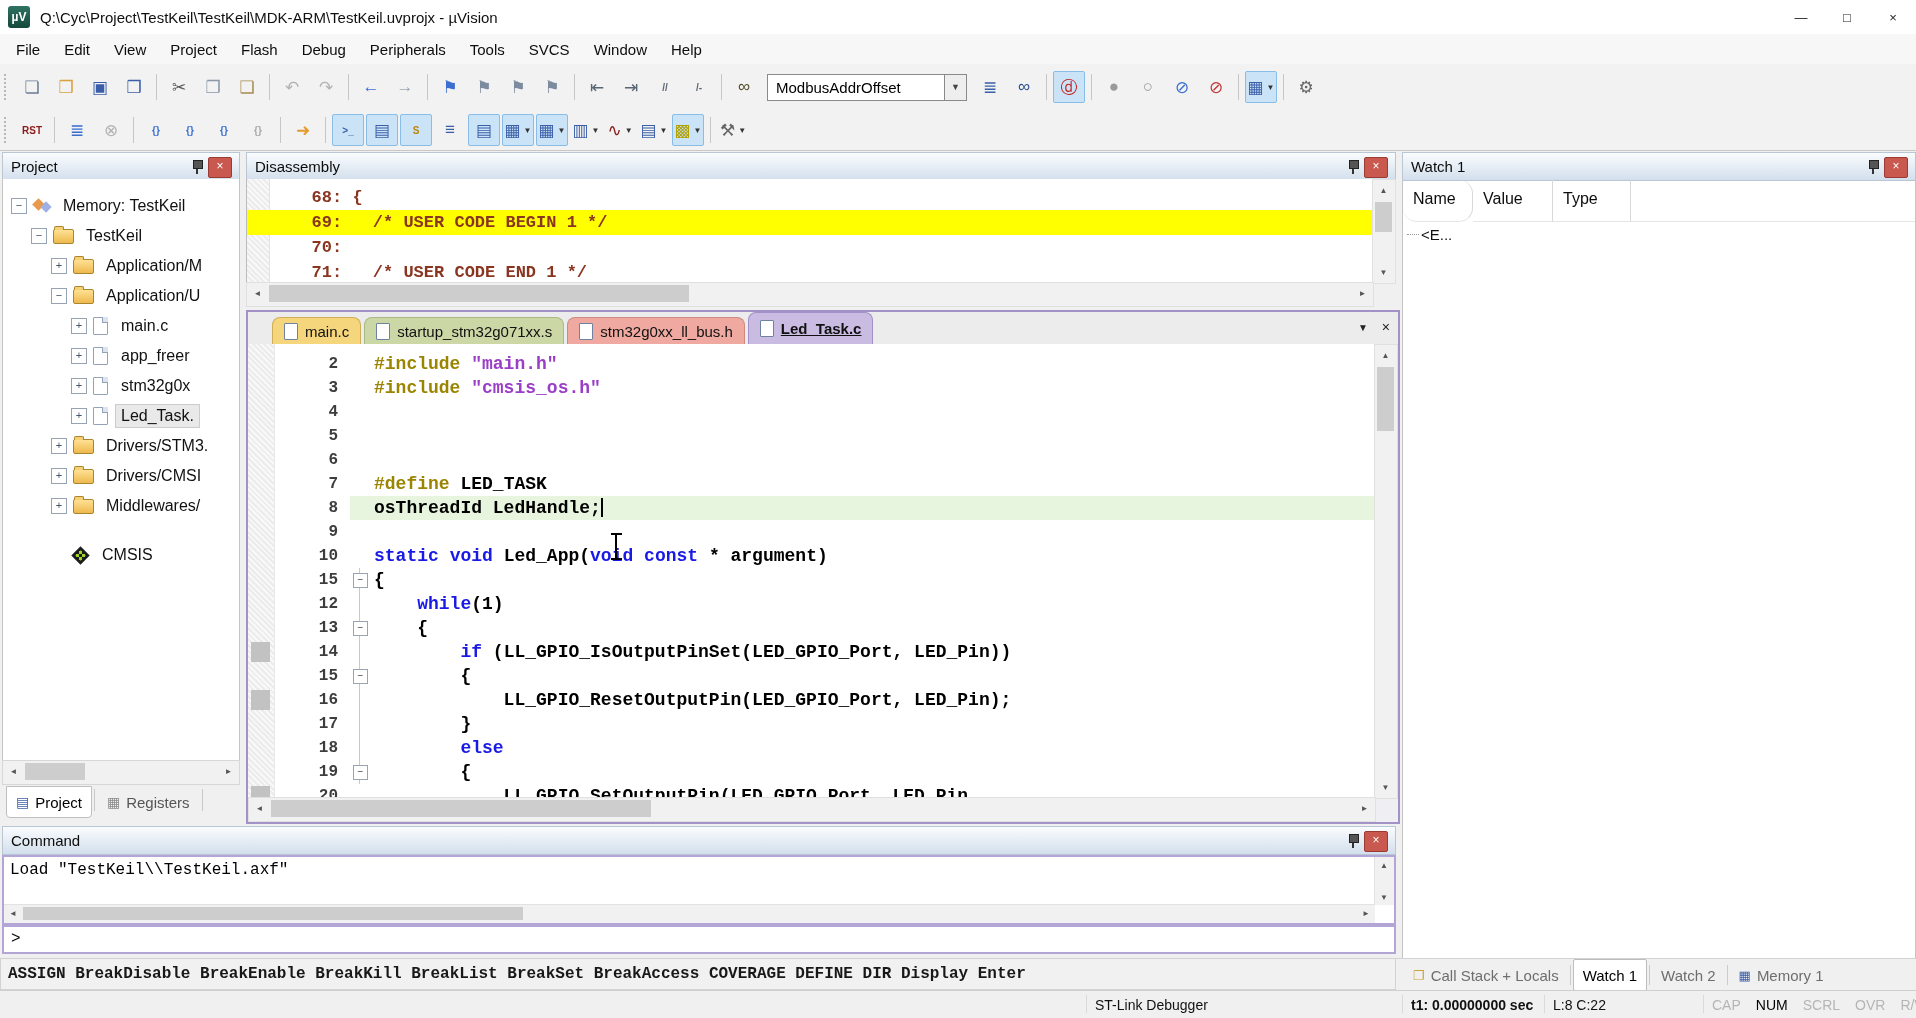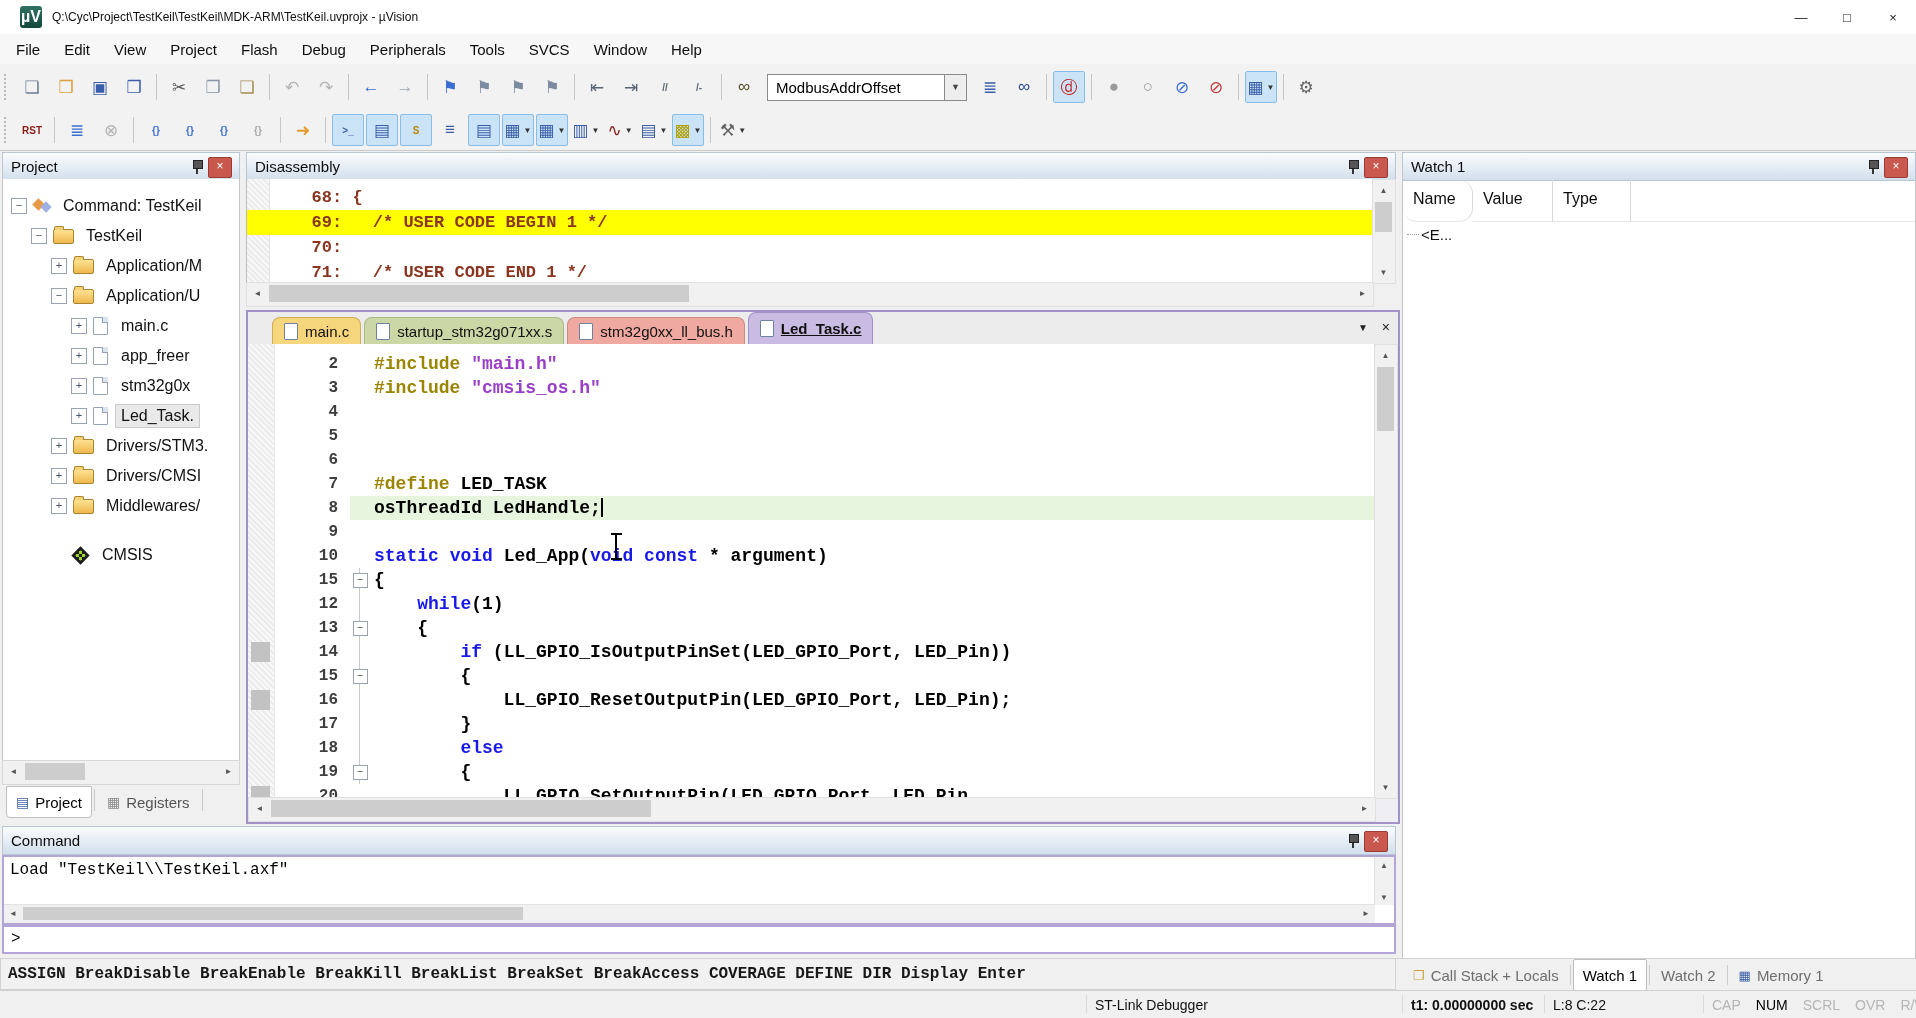--- a/index.html
+++ b/index.html
@@ -1,23 +1,23 @@
 <!DOCTYPE html>
 <html><head>
 <meta charset="utf-8">
 <style>
   html,body{margin:0;padding:0;width:1916px;height:1018px;overflow:hidden;
     font-family:"Liberation Sans",sans-serif;background:#f0f0f0;color:#111;}
   #root{position:absolute;inset:0;background:#f0f0f0;}
 
   
   .titlebar{position:absolute;left:0;top:0;width:1916px;height:34px;background:#fff;display:flex;align-items:center;}
-  .app-icon{width:22px;height:22px;margin-left:20px;border-radius:3px;background:linear-gradient(#2f7263,#14483a);
-    color:#fff;font-size:16px;font-weight:bold;display:flex;align-items:center;justify-content:center;flex:none;}
-  .title-text{margin-left:10px;font-size:12px;color:#101010;white-space:nowrap;}
+  .app-icon{width:22px;height:22px;margin-left:8px;border-radius:3px;background:linear-gradient(#2f7263,#14483a);
+    color:#fff;font-size:12px;font-weight:bold;display:flex;align-items:center;justify-content:center;flex:none;}
+  .title-text{margin-left:10px;font-size:15px;color:#101010;white-space:nowrap;}
   .win-controls{position:absolute;right:0;top:0;height:34px;display:flex;}
   .win-btn{width:46px;height:34px;display:flex;align-items:center;justify-content:center;font-size:13px;color:#222;}
 
   
   .menubar{position:absolute;left:0;top:34px;width:1916px;height:30px;background:#f7f7f7;border-bottom:1px solid #e6e6e6;
     display:flex;align-items:center;padding-left:4px;}
   .menu-item{padding:0 12px;font-size:15px;height:100%;display:flex;align-items:center;color:#0d0d0d;}
 
   
   .toolbar{position:absolute;left:0;width:1916px;background:#f2f2f2;display:flex;align-items:center;}
@@ -376,21 +376,21 @@
   <div id="project-panel">
     <div class="panel-header">
       <span class="panel-title">Project</span>
       <span class="ph-pin"></span>
       <span class="ph-close">×</span>
     </div>
     <div id="project-tree">
         <div class="tree-row" style="padding-left: 8px;">
           <span class="expander">−</span>
           <span class="ic-target"></span>
-          <span class="tree-label">Command: TestKeil</span>
+          <span class="tree-label">Memory: TestKeil</span>
         </div>
         <div class="tree-row" style="padding-left: 28px;">
           <span class="expander">−</span>
           <span class="ic-folder"></span>
           <span class="tree-label">TestKeil</span>
         </div>
         <div class="tree-row" style="padding-left: 48px;">
           <span class="expander">+</span>
           <span class="ic-folder"></span>
           <span class="tree-label">Application/M</span>

